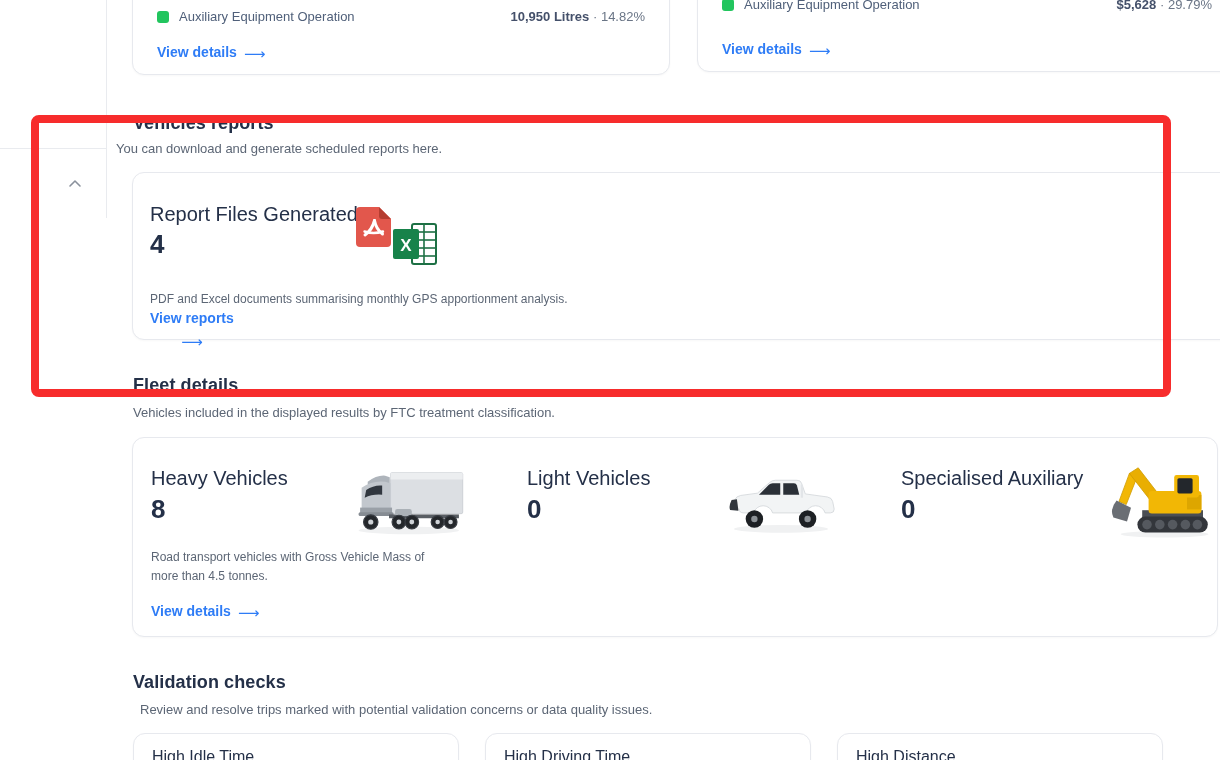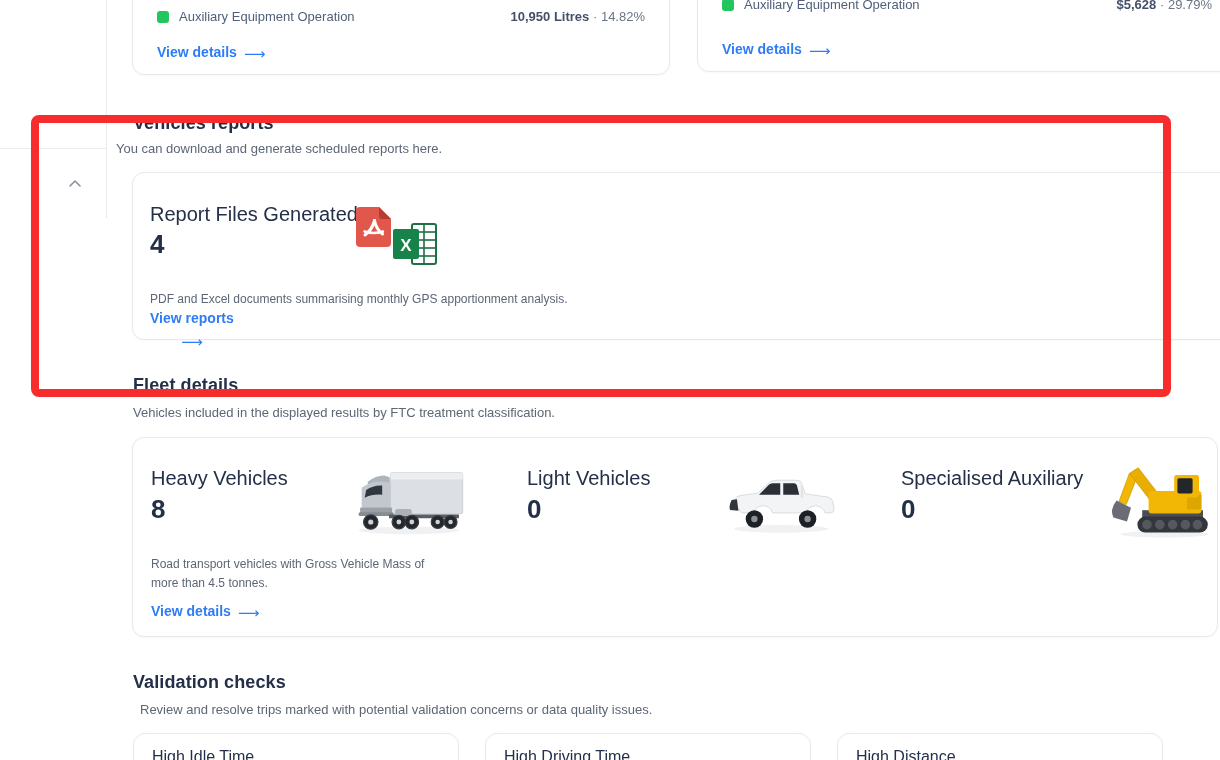--- a/index.html
+++ b/index.html
@@ -161,21 +161,21 @@
       </g>
       <g fill="#cfd3d7">
         <circle cx="26" cy="79" r="3.4"></circle>
           <circle cx="63" cy="79" r="3.2"></circle>
           <circle cx="80" cy="79" r="3.2"></circle>
         <circle cx="114" cy="79" r="3"></circle>
           <circle cx="131" cy="79" r="3"></circle>
       </g>
     </svg>
   </span>
-  <div class="card-desc" style="left:18px;top:117px;width:300px;">Road transport vehicles with Gross Vehicle Mass of more than 4.5 tonnes.</div>
+  <div class="card-desc" style="left:18px;top:110px;width:300px;">Road transport vehicles with Gross Vehicle Mass of more than 4.5 tonnes.</div>
   <a class="view-link" style="left:18px;top:165px;">
     <span>View details</span>
       <span class="arrow">⟶</span>
   </a>
 
   <div class="card-title" style="left:394px;top:29px;">Light Vehicles</div>
   <div class="big-number" style="left:394px;top:58px;">0</div>
   <span class="vehicle-img" style="left:591px;top:23px;">
     <svg width="114" height="78" viewBox="0 0 150 100">
       <ellipse cx="75" cy="88" rx="62" ry="5" fill="#f0f1f2"></ellipse>

